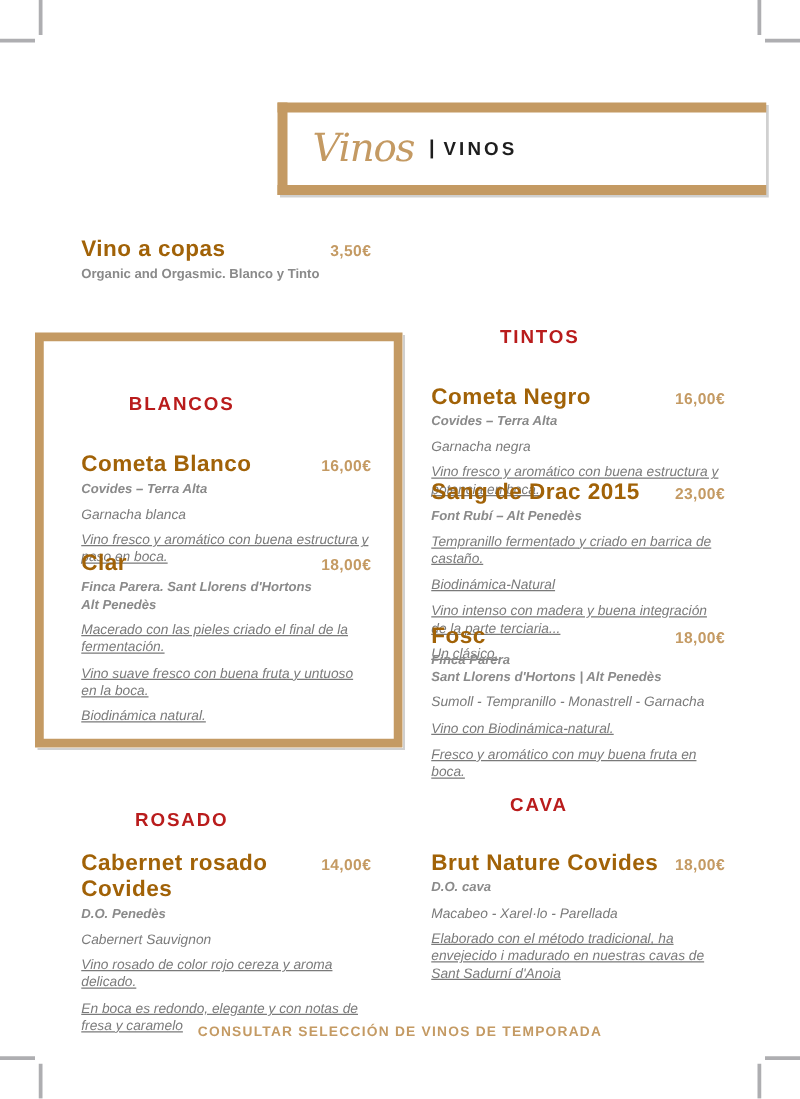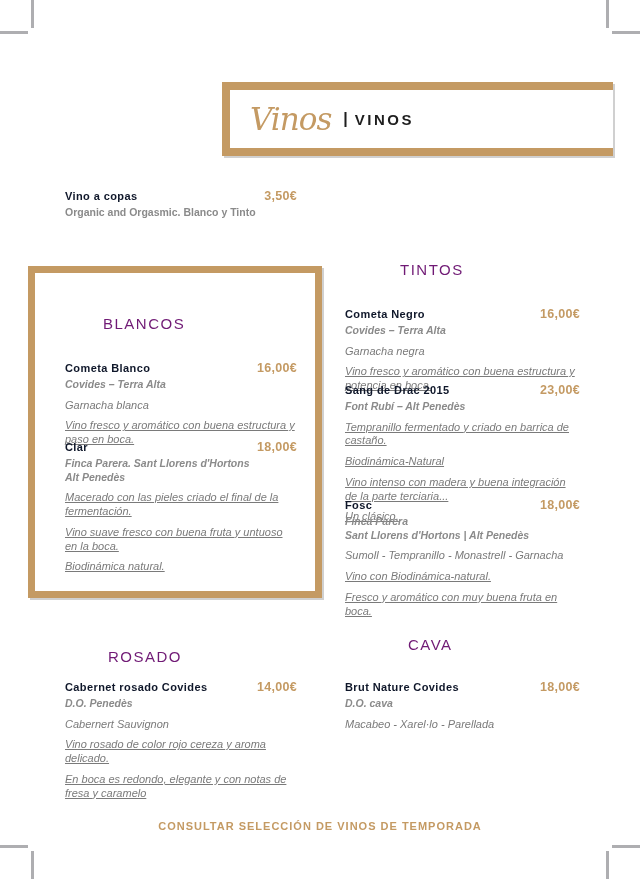--- a/index.html
+++ b/index.html
@@ -21,27 +21,27 @@
     display:flex; align-items:center; padding-left:20px;
   }
   .title-script {
     font-family:"DejaVu Serif", serif; font-style:italic; font-size:31px;
     color:#C49A63; letter-spacing:-1px; line-height:1;
   }
   .title-sep { font-weight:bold; font-size:16px; color:#1e1e1e; margin:0 7px 0 12px; }
   .title-caps { font-weight:bold; font-size:15px; color:#1e1e1e; letter-spacing:2.5px; }
 
   .heading {
-    position:absolute; color:#701a75; font-weight:normal; font-size:15px;
+    position:absolute; color:#b91c1c; font-weight:bold; font-size:15px;
     letter-spacing:1.5px;
   }
 
   .entry { position:absolute; }
   .entry-head { display:flex; justify-content:space-between; align-items:baseline; }
-  .wine-name { font-size:11px; font-weight:bold; color:#0f172a; letter-spacing:.4px; }
+  .wine-name { font-size:18px; font-weight:bold; color:#a16207; letter-spacing:.4px; }
   .price { font-size:12.5px; font-weight:bold; color:#C49A63; letter-spacing:.3px; }
   .estate {
     font-size:10.5px; font-weight:bold; font-style:italic; color:#8a8a8a;
     margin-top:3px; line-height:1.3; white-space:pre-line;
   }
   .grapes { font-size:11px; font-style:italic; color:#7a7a7a; margin-top:7px; line-height:1.25; }
   .note   { font-size:11px; font-style:italic; color:#7a7a7a; margin-top:7px; line-height:1.25;text-decoration:underline; }
   .sub    { font-size:10.5px; font-weight:bold; color:#8a8a8a; margin-top:3px; }
 
   .blancos-box {
@@ -158,17 +158,18 @@
 
   <div class="heading" style="left:408px; top:636px;">CAVA</div>
 
   <div class="entry" style="left:345px; top:680px; width:235px;">
     <div class="entry-head">
       <span class="wine-name">Brut Nature Covides</span>
       <span class="price">18,00€</span>
     </div>
     <div class="estate">D.O. cava</div>
     <div class="grapes">Macabeo - Xarel·lo - Parellada</div>
+    <div class="note">Elaborado con el método tradicional, ha envejecido i madurado en nuestras cavas de Sant Sadurní d'Anoia</div>
   </div>
 
   <div class="footer">CONSULTAR SELECCIÓN DE VINOS DE TEMPORADA</div>
 
 </div>
 
 </body></html>

